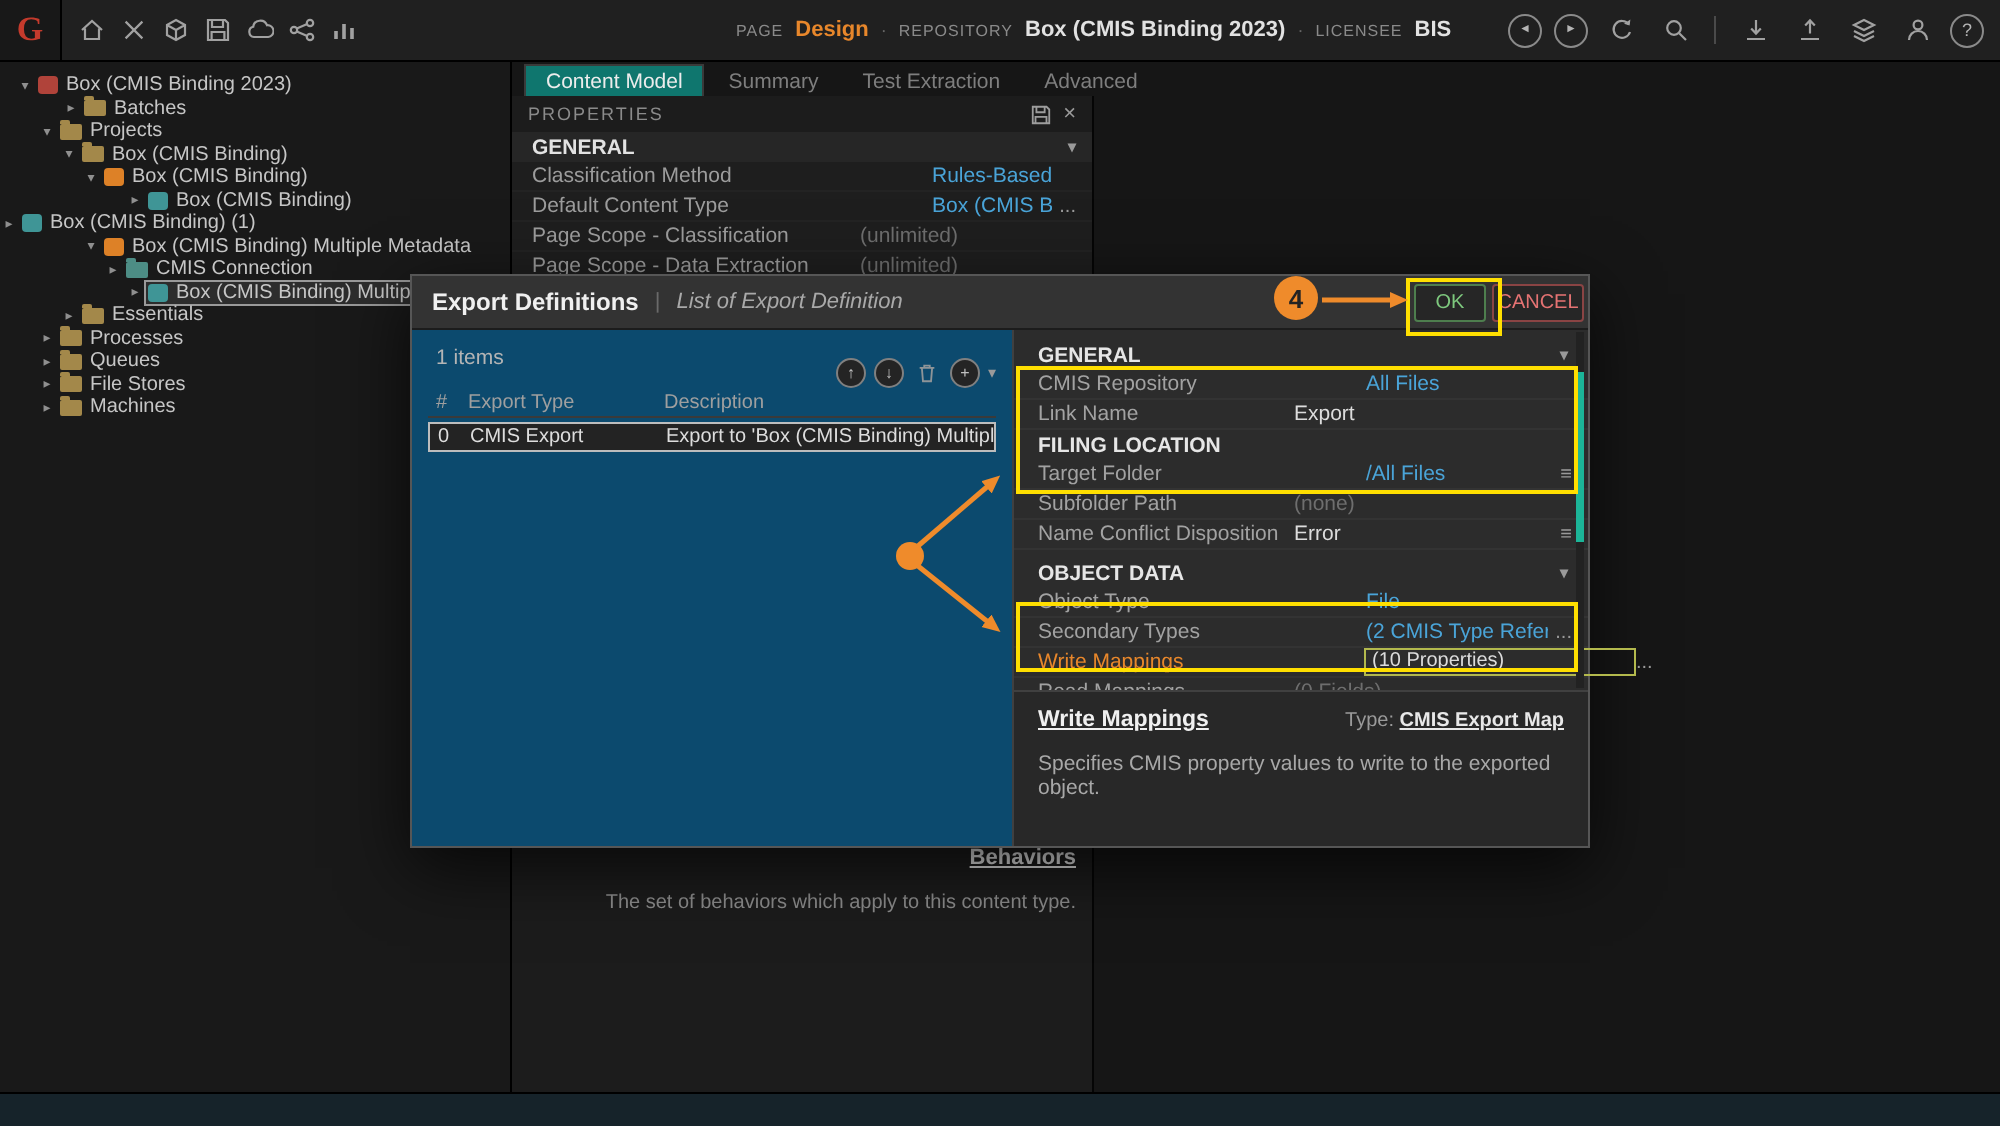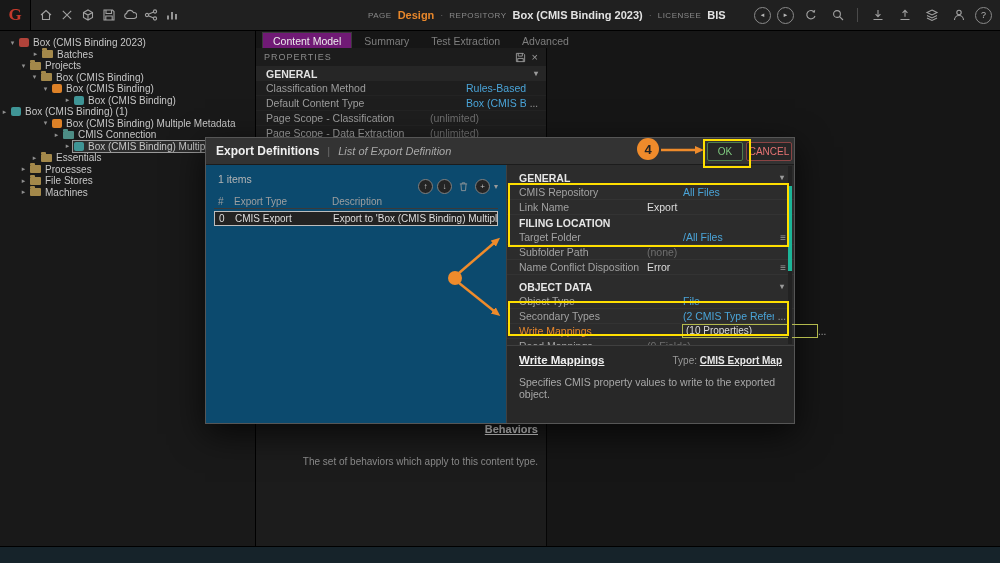--- a/index.html
+++ b/index.html
@@ -39,40 +39,40 @@
   .fold::before { content:""; position:absolute; top:-2px; left:0; width:5px; height:2px;
                   border-radius:1px 1px 0 0; background:inherit; }
   .f-gold { background:#a3884a; } .f-teal { background:#4d8d85; }
   .cube { width:10px; height:9px; border-radius:2px; flex-shrink:0; }
   .c-red { background:#b0433a; } .c-orange { background:#dd8127; } .c-teal { background:#3f9596; }
 
   
   .content { position:absolute; left:256px; top:30px; right:0; bottom:16px; background:#161616; }
   .tabs { display:flex; gap:2px; padding:2px 0 0 6px; height:16px; }
   .tab { padding:1px 10px 0; font-size:10.5px; color:#7e7e7e; display:flex; align-items:center; }
-  .tab.active { color:#ececec; background:#701a75; border:1px solid #3a3a3a; border-bottom:none; }
+  .tab.active { color:#ececec; background:#0f766e; border:1px solid #3a3a3a; border-bottom:none; }
   .props-panel { position:absolute; left:0; top:18px; width:290px; bottom:0; background:#1c1c1c;
                  border-right:1px solid #050505; }
   .props-header { height:18px; display:flex; align-items:center; padding:0 8px; }
   .props-title { font-size:9px; letter-spacing:1px; color:#8b8b8b; }
   .ph-icons { margin-left:auto; display:flex; gap:6px; align-items:center; color:#9a9a9a; font-size:11px; }
   .svgic12 { width:11px; height:11px; display:block; }
   .svgic12 path { stroke:#9d9d9d; fill:none; stroke-width:1; }
   .sec-header { height:15px; background:#262626; display:flex; align-items:center; padding:0 8px 0 10px;
                 font-size:10.5px; font-weight:bold; color:#e2e2e2; }
   .chev { margin-left:auto; font-size:8px; color:#9a9a9a; }
   .prow { height:14px; display:flex; align-items:center; padding:0 8px 0 10px; font-size:10.5px;
           border-bottom:1px solid #232323; background:#1e1e1e; }
   .prow .lbl { width:164px; color:#9c9c9c; flex-shrink:0; white-space:nowrap; }
   .valtxt { flex:1; white-space:nowrap; overflow:hidden; color:#dcdcdc; }
   .valtxt.link { color:#4aa4d8;padding-left:36px; } .valtxt.muted { color:#6e6e6e; }
   .ric { color:#9a9a9a; margin-left:4px; font-size:10px; flex-shrink:0; }
   .behaviors { position:absolute; left:10px; top:371px; right:8px;text-align:right; }
   .bh-title { font-size:11px; font-weight:bold; color:#e4e4e4; text-decoration:underline; display:inline-block; }
-  .bh-desc { margin-top:19px; font-size:10px; color:#8d8d8d; }
+  .bh-desc { margin-top:9px; font-size:10px; color:#8d8d8d; }
 
   
   .modal { position:absolute; left:205px; top:137px; width:590px; height:287px; background:#0c4a6e;
            border:1px solid #565656; box-shadow:0 10px 32px rgba(0,0,0,.7); z-index:20; box-sizing:border-box; }
   .m-header { position:absolute; left:0; right:0; top:0; height:27px; background:#333;
               border-bottom:1px solid #1c1c1c; display:flex; align-items:center; padding:0 10px; box-sizing:border-box; }
   .m-title { font-size:12px; font-weight:bold; color:#f0f0f0; }
   .m-divider { margin:0 8px; color:#6a6a6a; font-size:11px; }
   .m-subtitle { font-size:11px; font-style:italic; color:#a9a9a9; }
   .btn { position:absolute; top:4px; height:19px; font-size:10px; font-weight:normal; border-radius:2px;
@@ -312,20 +312,27 @@
       <span class="exp">▸</span>
       <span class="selbox">
           <span class="fold f-gold"></span>
       <span class="tlabel">Processes</span>
         </span>
     </div>
     <div class="trow" style="padding-left:19px">
       <span class="exp">▸</span>
       <span class="selbox">
           <span class="fold f-gold"></span>
+      <span class="tlabel">Queues</span>
+        </span>
+    </div>
+    <div class="trow" style="padding-left:19px">
+      <span class="exp">▸</span>
+      <span class="selbox">
+          <span class="fold f-gold"></span>
       <span class="tlabel">File Stores</span>
         </span>
     </div>
     <div class="trow" style="padding-left:19px">
       <span class="exp">▸</span>
       <span class="selbox">
           <span class="fold f-gold"></span>
       <span class="tlabel">Machines</span>
         </span>
     </div>

